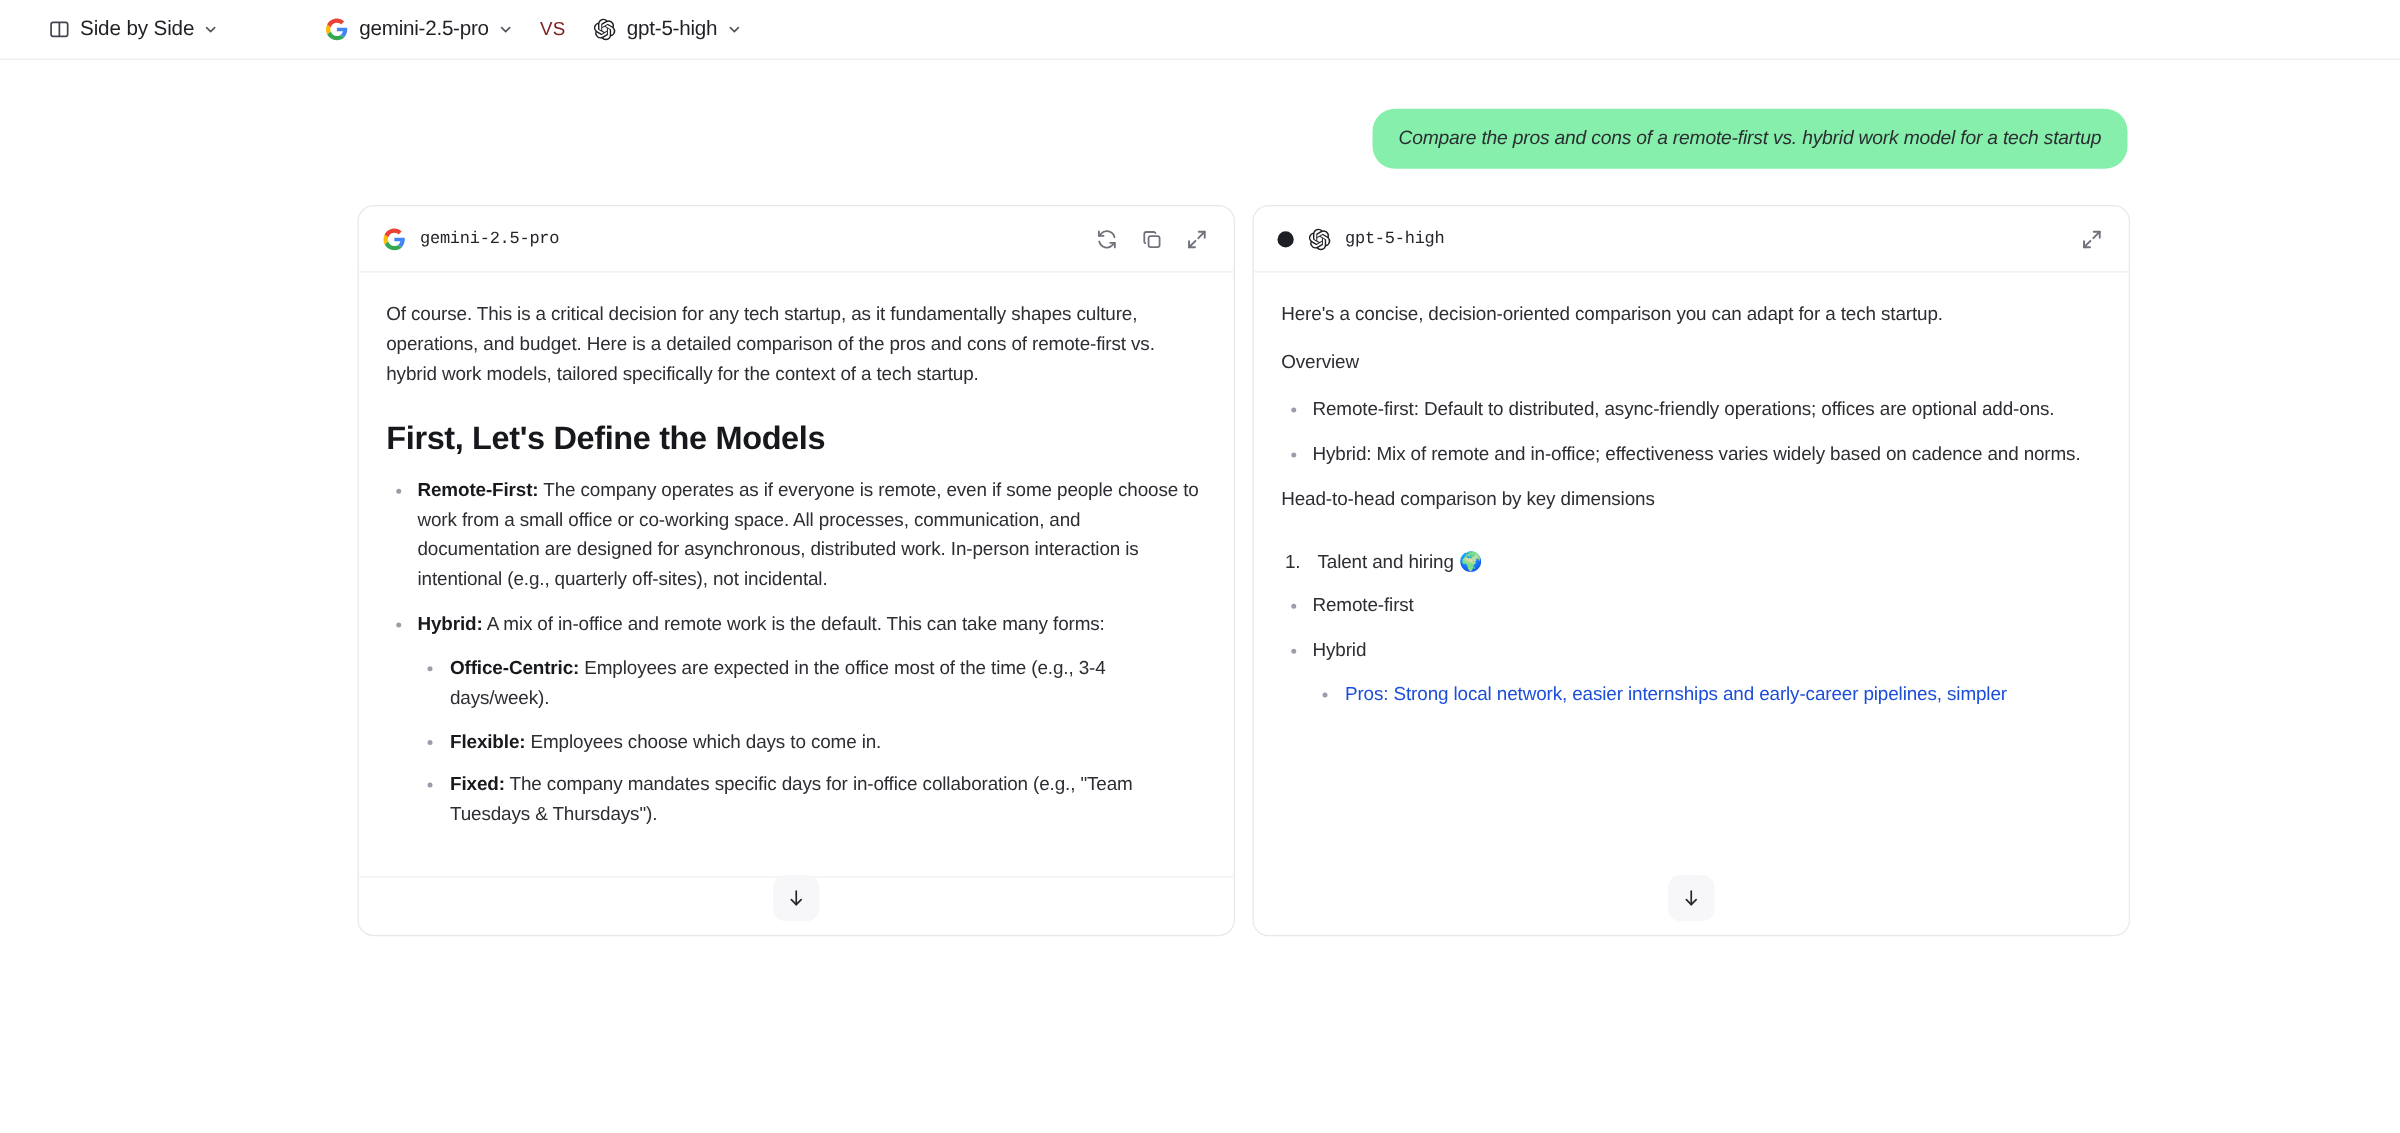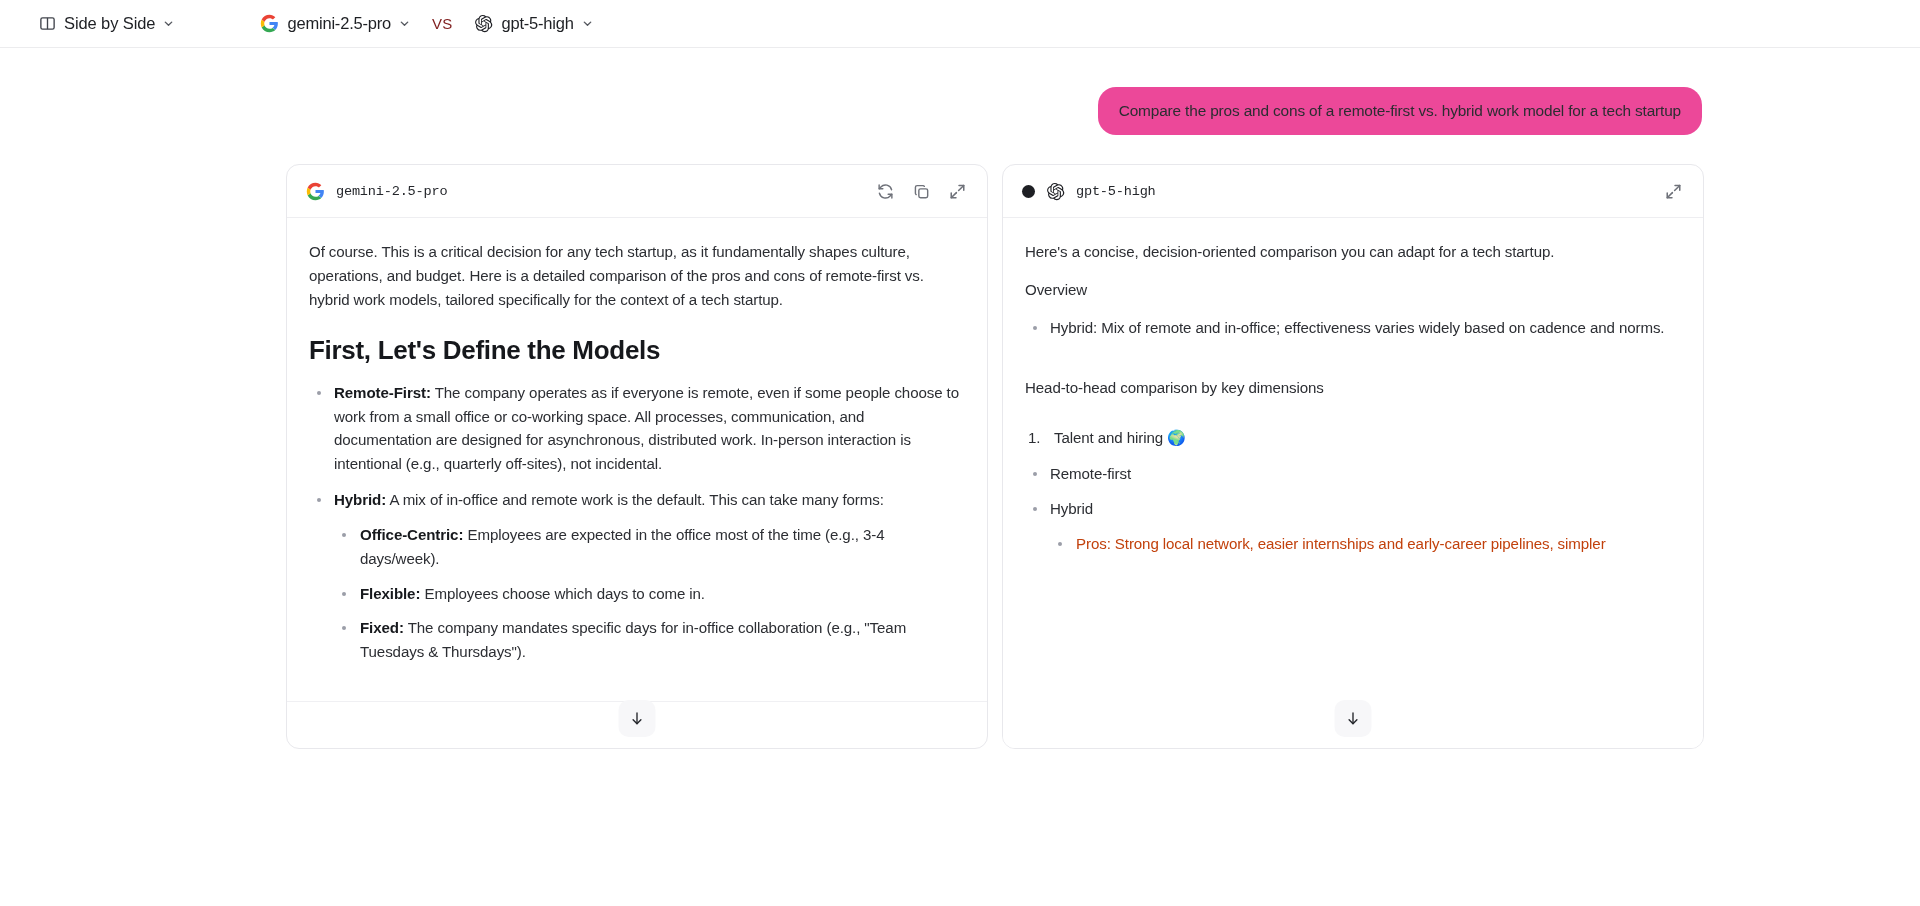--- a/index.html
+++ b/index.html
@@ -67,28 +67,29 @@
 
   
   .prompt-row {
     display: flex;
     justify-content: flex-end;
     padding-right: 218px;
     margin-top: 39px;
   }
 
   .prompt-bubble {
-    background: #ec4899;
+    background: #86efac;
     border-radius: 18px;
     padding: 13px 21px;
     font-size: 15.4px;
     color: #2b2d31;
     line-height: 1.45;
     letter-spacing: -0.15px;
     max-width: 900px;
+    font-style: italic;
   }
 
   
   .cards {
     display: flex;
     gap: 14px;
     margin-top: 29px;
     padding-left: 286px;
   }
 
@@ -210,21 +211,21 @@
     color: #2c2e33;
     font-size: 15.1px;
   }
 
   .b { font-weight: bold; color: #17191d; }
 
   .loose > li { margin-bottom: 14px; }
 
   
   .fade-line {
-    color: #c2410c;
+    color: #1d4ed8;
   }
 
   .card-footer {
     height: 47px;
     flex: none;
     border-top: 1px solid #f0f0f3;
   }
 
   .scroll-btn {
     position: absolute;
@@ -389,24 +390,25 @@
           <line x1="3.4" y1="16.6" x2="8.8" y2="11.2"></line>
         </svg>
       </div>
     </div>
 
     <div class="card-body">
       <p>Here's a concise, decision-oriented comparison you can adapt for a tech startup.</p>
       <p>Overview</p>
 
       <ul class="bul">
+        <li>Remote-first: Default to distributed, async-friendly operations; offices are optional add-ons.</li>
         <li>Hybrid: Mix of remote and in-office; effectiveness varies widely based on cadence and norms.</li>
       </ul>
 
-      <p style="margin-top:36px">Head-to-head comparison by key dimensions</p>
+      <p style="margin-top:12px">Head-to-head comparison by key dimensions</p>
 
       <ol class="num" style="margin-top:26px">
         <li>Talent and hiring 🌍</li>
       </ol>
 
       <ul class="bul">
         <li>
           <span>Remote-first</span>
         </li>
         <li>

